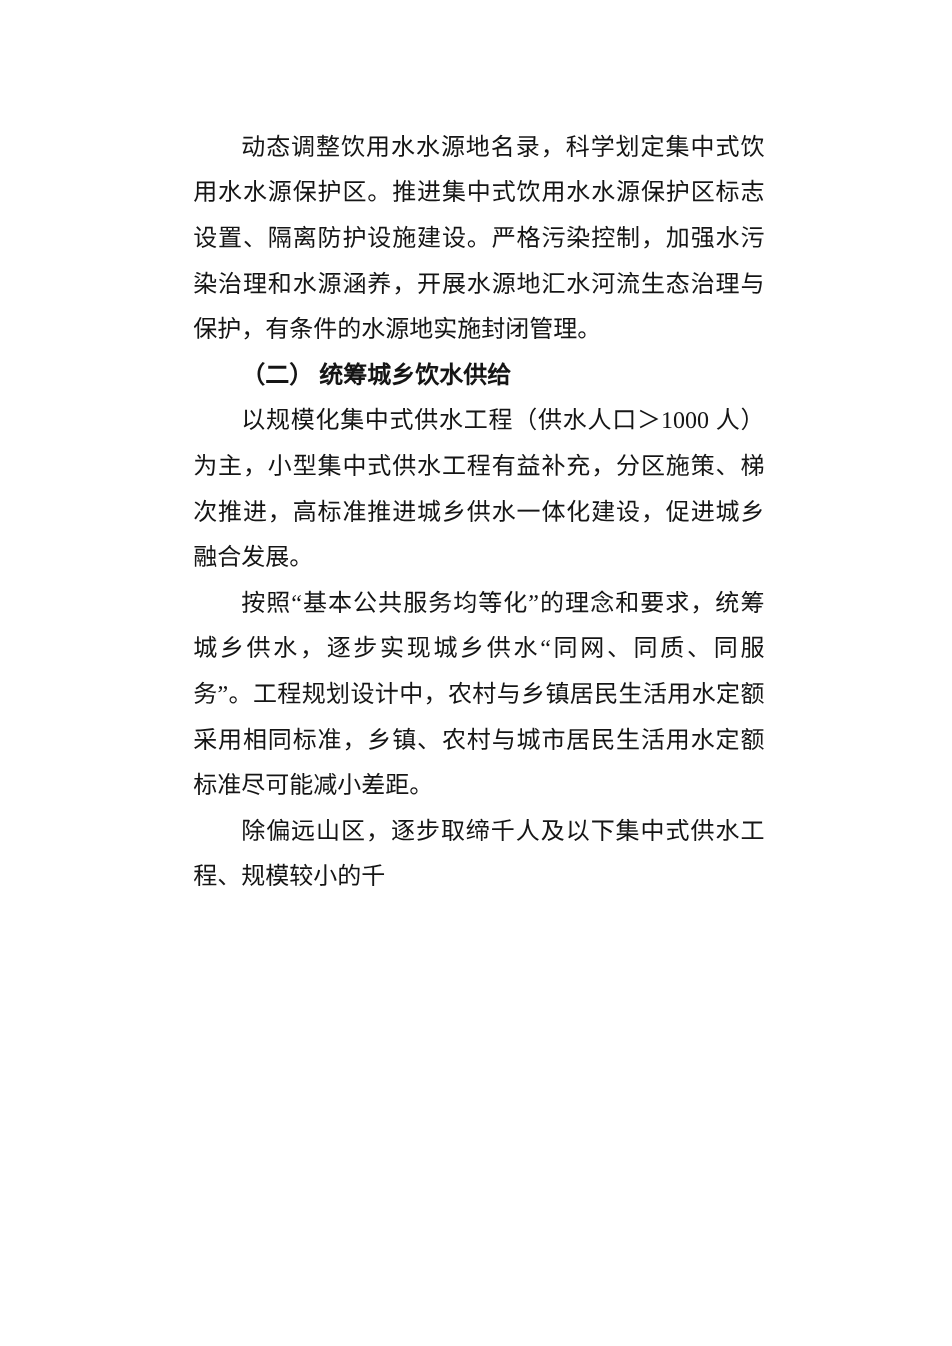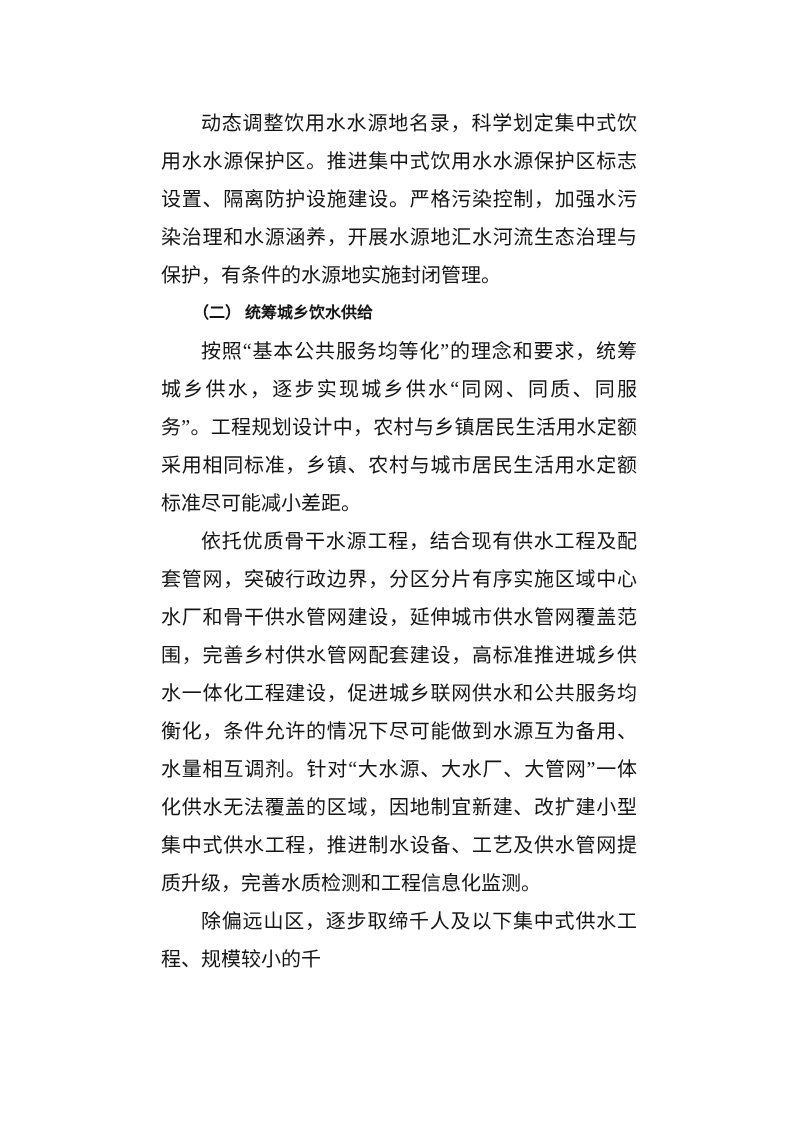--- a/index.html
+++ b/index.html
@@ -25,35 +25,35 @@
     margin: 0;
     text-indent: 2em;
     text-align: justify;
     text-justify: inter-ideograph;
     word-break: break-all;
   }
   .doc-heading {
     margin: 0;
     text-indent: 2em;
     font-weight: bold;
-    font-size: 16px;
+    font-size: 20px;
     line-height: 38px;
     text-align: left;
   }
 </style>
 </head>
 <body>
 
 <div class="page">
   <p class="doc-block">动态调整饮用水水源地名录，科学划定集中式饮用水水源保护区。推进集中式饮用水水源保护区标志设置、隔离防护设施建设。严格污染控制，加强水污染治理和水源涵养，开展水源地汇水河流生态治理与保护，有条件的水源地实施封闭管理。</p>
 
   <h2 class="doc-heading">（二） 统筹城乡饮水供给</h2>
 
+  <p class="doc-block">以规模化集中式供水工程（供水人口＞1000 人）为主，小型集中式供水工程有益补充，分区施策、梯次推进，高标准推进城乡供水一体化建设，促进城乡融合发展。</p>
 
 
   <p class="doc-block">按照“基本公共服务均等化”的理念和要求，统筹城乡供水，逐步实现城乡供水“同网、同质、同服务”。工程规划设计中，农村与乡镇居民生活用水定额采用相同标准，乡镇、农村与城市居民生活用水定额标准尽可能减小差距。</p>
 
 
-  <p class="doc-block">依托优质骨干水源工程，结合现有供水工程及配套管网，突破行政边界，分区分片有序实施区域中心水厂和骨干供水管网建设，延伸城市供水管网覆盖范围，完善乡村供水管网配套建设，高标准推进城乡供水一体化工程建设，促进城乡联网供水和公共服务均衡化，条件允许的情况下尽可能做到水源互为备用、水量相互调剂。针对“大水源、大水厂、大管网”一体化供水无法覆盖的区域，因地制宜新建、改扩建小型集中式供水工程，推进制水设备、工艺及供水管网提质升级，完善水质检测和工程信息化监测。</p>
 
 
   <p class="doc-block">除偏远山区，逐步取缔千人及以下集中式供水工程、规模较小的千</p>
 </div>
 
 </body></html>

